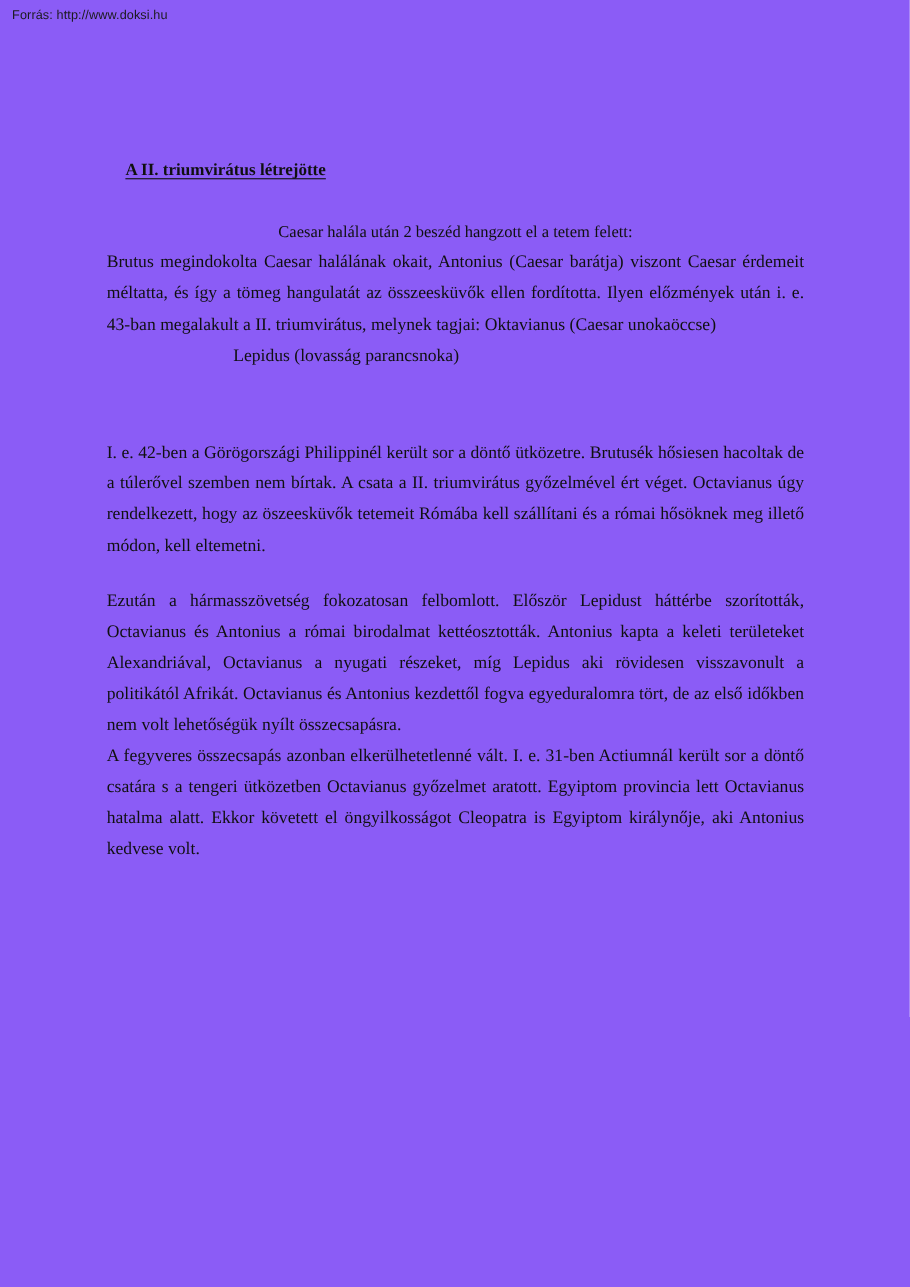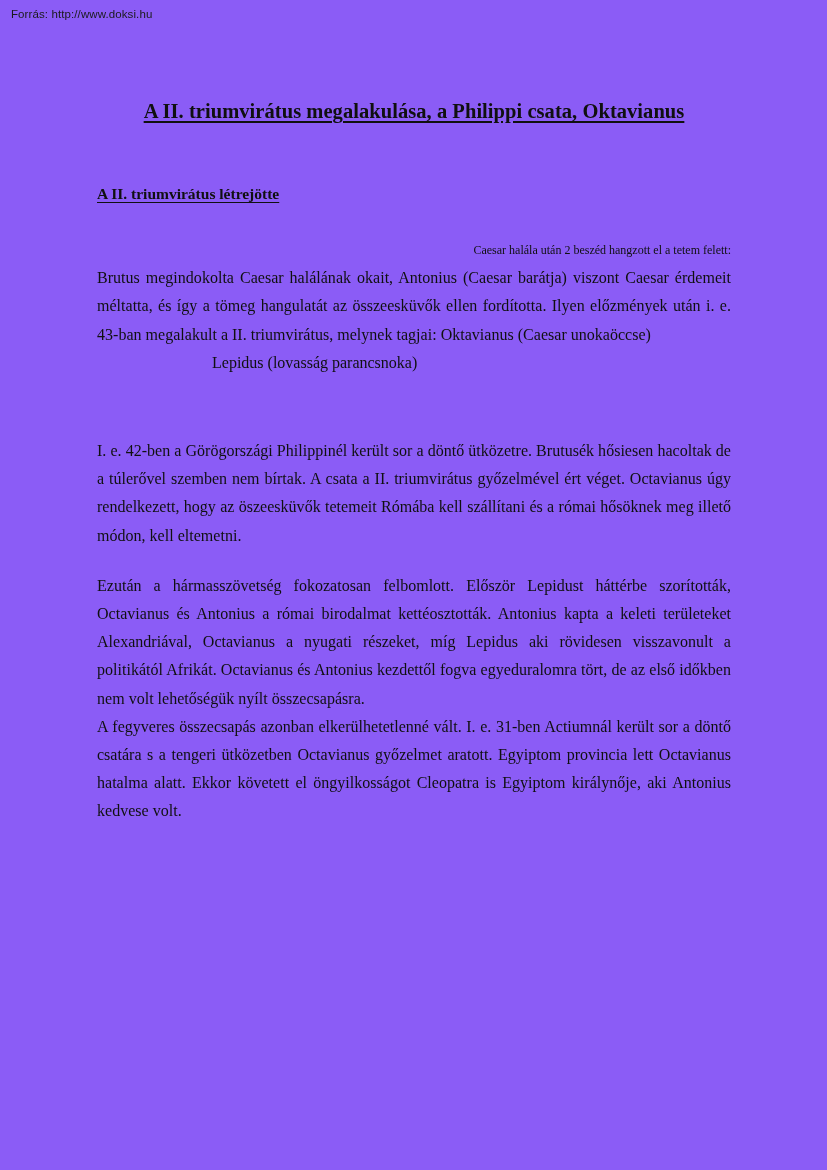--- a/index.html
+++ b/index.html
@@ -71,20 +71,21 @@
     font-size: 15.5px;
     font-weight: bold;
     line-height: 20px;
     text-decoration: underline;
     text-underline-offset: 2.5px;
     text-decoration-thickness: 1.4px;
     display: inline-block;
   }
   .heading-block {
     line-height: 20px;
+    margin-left: 17px;
   }
 
   
   .para {
     font-size: 16px;
     line-height: 28.2px;
     text-align: justify;
     text-justify: inter-word;
     margin: 0;
     letter-spacing: 0.02px;
@@ -100,37 +101,36 @@
     font-size: 16px;
     line-height: 28.2px;
     margin: 0;
     padding-left: 115px;
     text-align: left;
     white-space: nowrap;
   }
 
   
   .line {
-    font-size: 12px;
+    font-size: 15px;
     line-height: 28.2px;
     margin: 0;
-    text-align: right;
+    text-align: center;
   }
 </style>
 </head>
 <body>
 
 <div class="page">
 
   <div class="source-header">Forrás: http://www.doksi.hu</div>
 
   <div class="content">
 
     <h1 class="doc-title">
-      <span class="title-row"><span class="tline">A II. triumvirátus megalakulása, a Philippi csata, Oktavianus</span></span>
     </h1>
 
     <div class="sp-h1"></div>
 
     <div class="heading-block">
       <span class="section-heading">A II. triumvirátus létrejötte</span>
     </div>
 
     <div class="sp-h2"></div>
 

